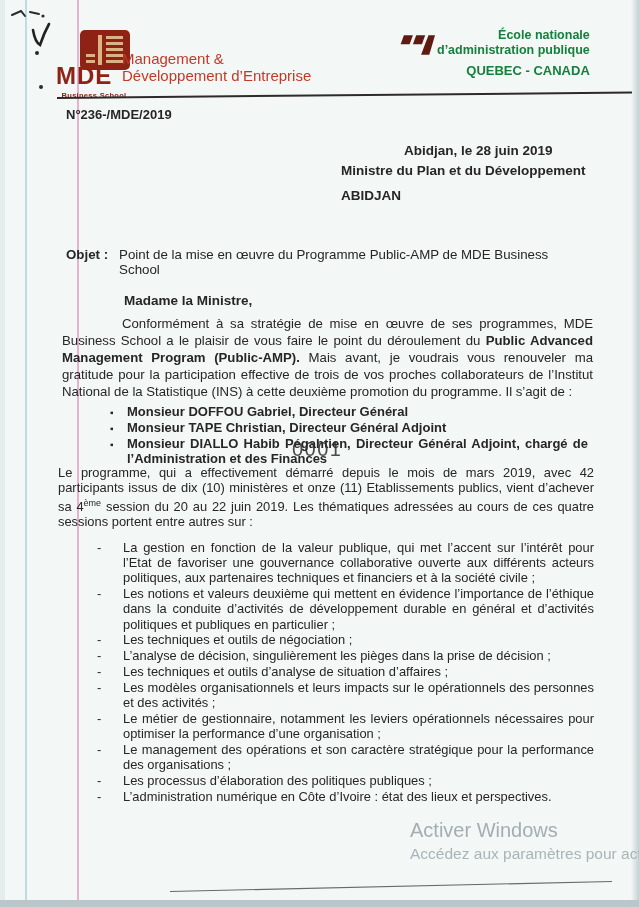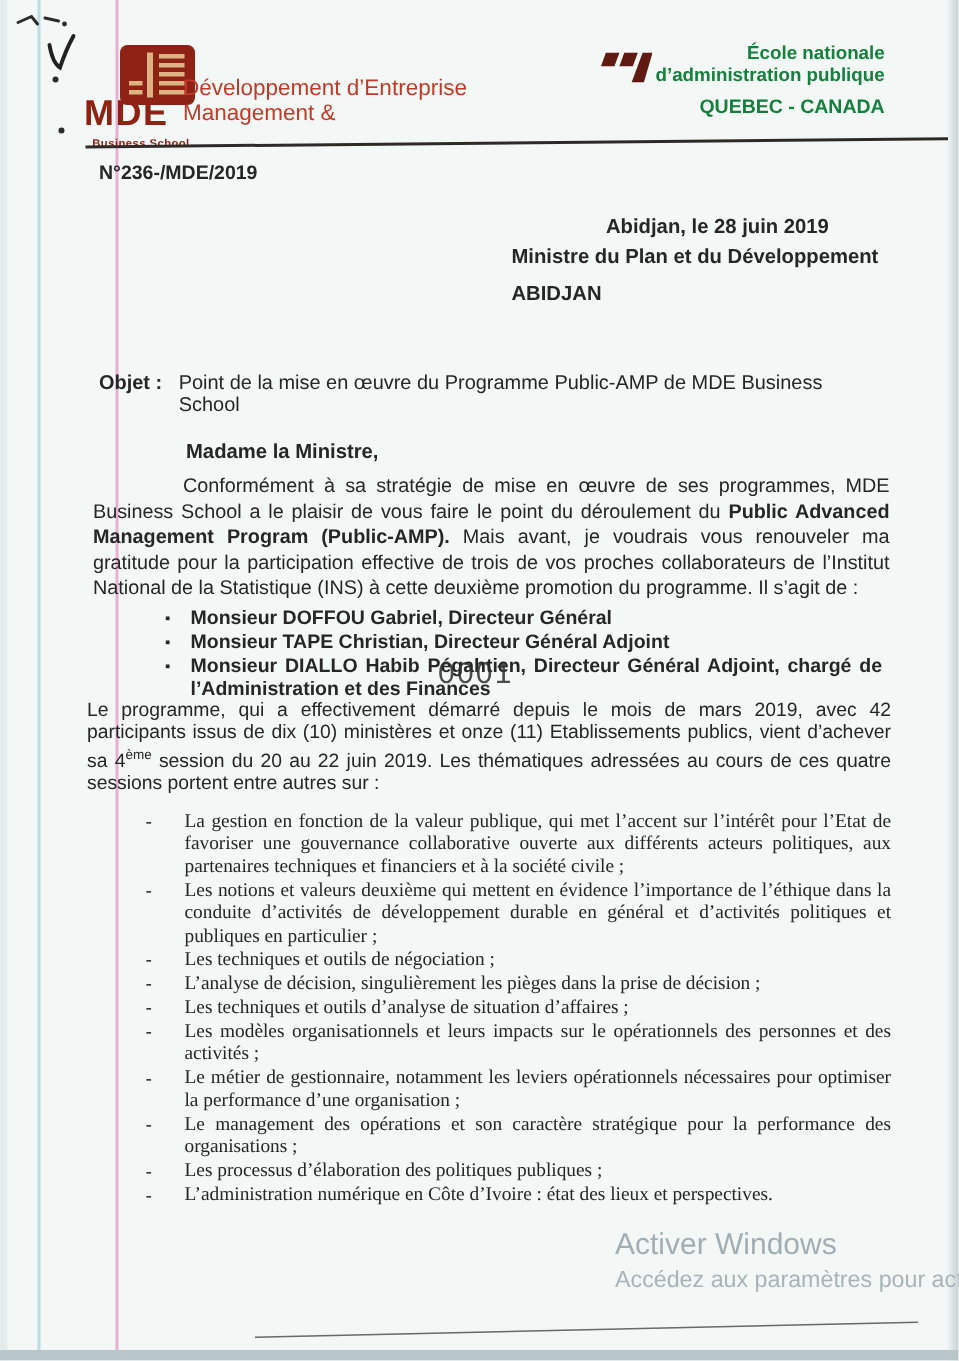--- a/index.html
+++ b/index.html
@@ -48,21 +48,21 @@
   .para2 sup{font-size:9px;margin-top:24px;}
 
   
   .participants{left:110px;top:404px;width:478px;font-size:13px;font-weight:700;line-height:15.1px;}
   .participants .row{display:flex;}
   .participants .mark{width:17px;font-size:10px;padding-top:1px;flex:none;}
   .participants .txt{flex:1;text-align:justify;}
   .topics{left:92px;top:540px;width:502px;font-size:12.9px;line-height:15.2px;}
   .topics .row{display:flex;margin-bottom:.6px;}
   .topics .mark{width:26px;padding-left:5px;flex:none;}
-  .topics .txt{flex:1;text-align:justify;font-family:Liberation Serif, serif;}
+  .topics .txt{flex:1;text-align:justify;}
 
   
   .stamp{left:292px;top:438px;font-size:20px;letter-spacing:1.5px;color:rgba(45,45,45,.85);}
   .wm1{left:410px;top:819px;font-size:20px;color:var(--watermark-gray,#a3aeb3);white-space:nowrap;}
   .wm2{left:410px;top:845px;font-size:15.5px;color:#a9b4b8;white-space:nowrap;}
 </style>
 </head>
 <body>
 
 <div class="abs edge-left"></div>
@@ -87,22 +87,22 @@
   <rect x="26" y="12" width="17" height="3" fill="#dcb483"></rect>
   <rect x="26" y="18" width="17" height="3" fill="#dcb483"></rect>
   <rect x="26" y="24" width="17" height="3" fill="#dcb483"></rect>
   <rect x="26" y="30" width="17" height="3" fill="#dcb483"></rect>
   <rect x="6" y="24" width="9" height="3" fill="#dcb483"></rect>
   <rect x="6" y="30" width="9" height="3" fill="#dcb483"></rect>
 </svg>
 <div class="abs mde-acronym">MDE</div>
 <div class="abs mde-school">Business School</div>
 <div class="abs mde-tagline">
+  <div>Management &amp;</div>
   <div>Développement d’Entreprise</div>
-  <div>Management &amp;</div>
 </div>
 
 <svg class="abs enap-icon" width="36" height="30" viewBox="0 0 44 30">
   <polygon points="6,3 17,3 13,14 2,14" fill="#5f1a12"></polygon>
   <polygon points="21,3 32,3 28,14 17,14" fill="#5f1a12"></polygon>
   <polygon points="36,3 44,3 37,27 27,27" fill="#5f1a12"></polygon>
 </svg>
 <div class="abs enap-text">
   <div>École nationale</div>
   <div>d’administration publique</div>

